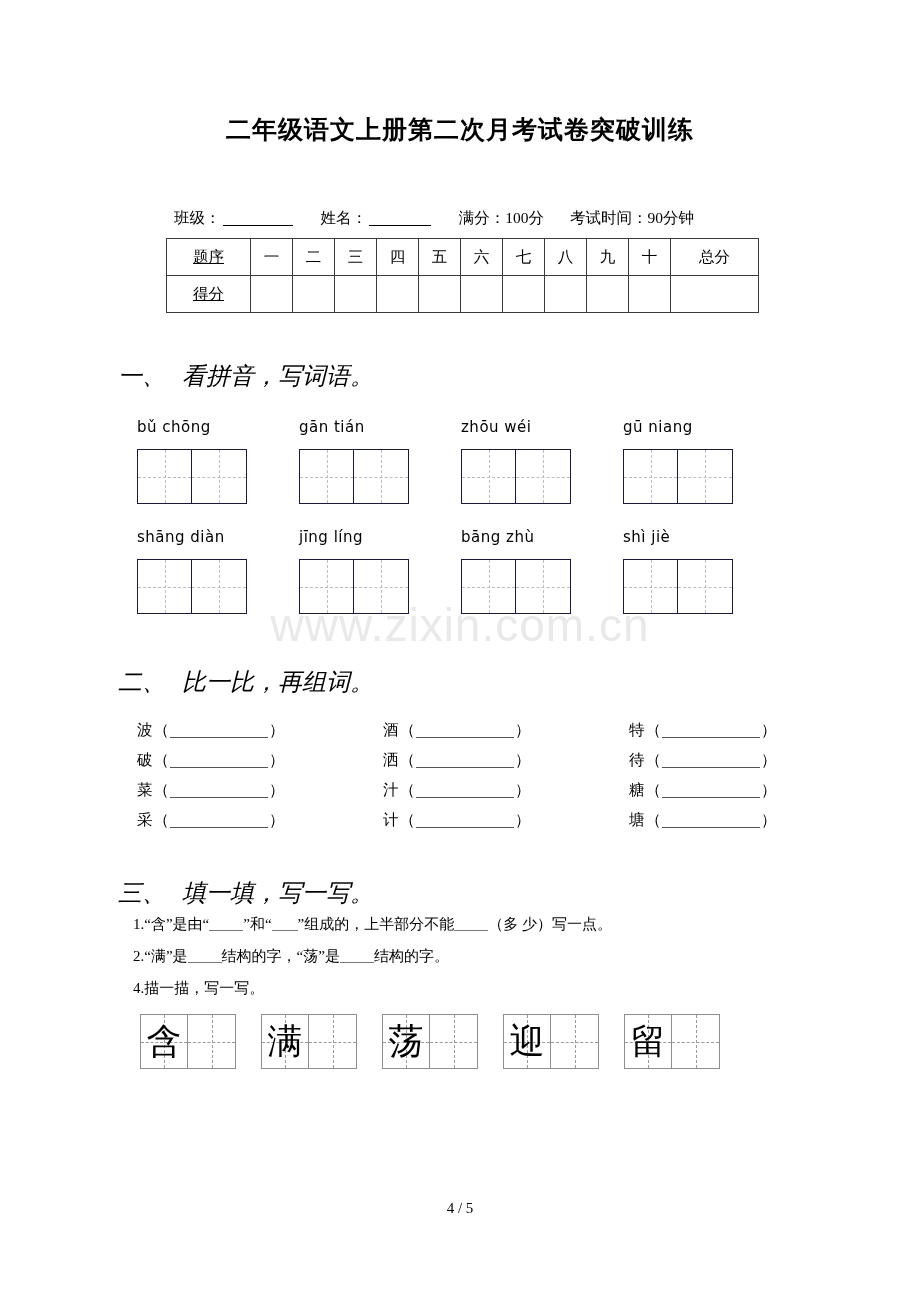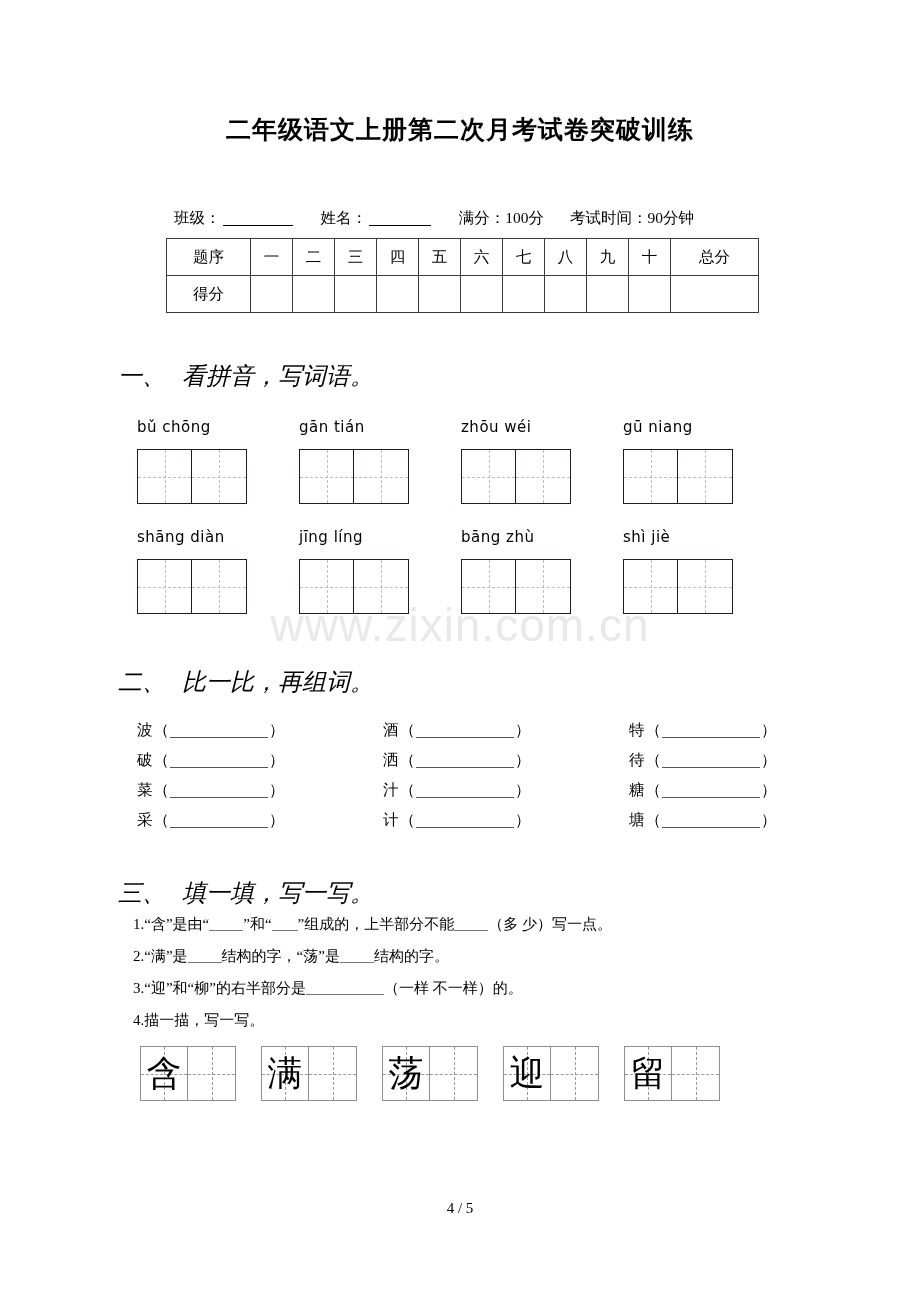--- a/index.html
+++ b/index.html
@@ -75,21 +75,21 @@
     width: 591px;
     font-size: 15.5px;
   }
   table.score-table td {
     border: 1px solid #3a3a3a;
     height: 37px;
     text-align: center;
     vertical-align: middle;
     padding: 0;
   }
-  table.score-table td.wide { width: 84px; }
+  table.score-table td.wide { width: 84px; text-decoration: underline; }
   table.score-table td.narrow { width: 42px; }
   table.score-table td.total { width: 88px; }
 
   
   .sec-heading {
     font-size: 24px;
     padding-left: 118px;
     white-space: nowrap;
     font-style: italic;
   }
@@ -382,21 +382,20 @@
     </div>
 
     <div class="sec-heading" style="margin-top:46px;">
       <span class="num">三、</span><span>填一填，写一写。</span>
     </div>
 
     <div class="q-line" style="margin-top:6px;"><span>1.“含”是由“</span><span class="b-sm"></span><span>”和“</span><span class="b-xs"></span><span>”组成的，上半部分不能</span><span class="b-sm"></span><span>（多  少）写一点。</span></div>
 
     <div class="q-line"><span>2.“满”是</span><span class="b-sm"></span><span>结构的字，“荡”是</span><span class="b-sm"></span><span>结构的字。</span></div>
 
-    <div class="q-line"><span>3.“迎”和“柳”的右半部分是</span><span class="b-md"></span><span>（一样  不一样）的。</span></div>
 
     <div class="q-line"><span>4.描一描，写一写。</span></div>
 
     <div class="trace-row" style="margin-top:16px;">
       <div class="trace-slot">
         <div class="tzg-trace">
           <div class="cell">
               <span class="glyph">含</span>
             </div>
           <div class="cell"></div>

